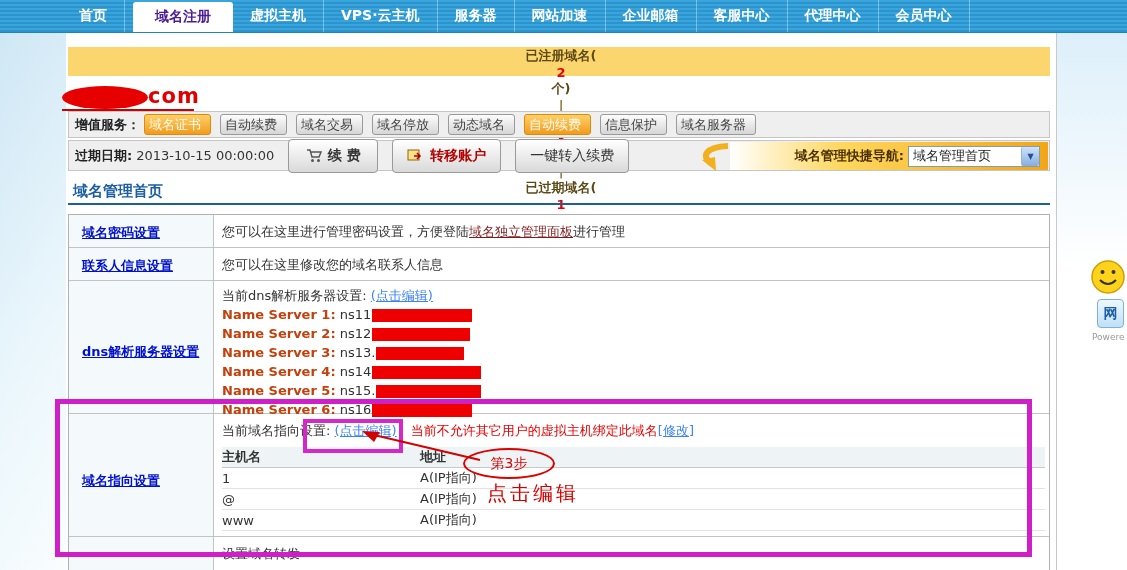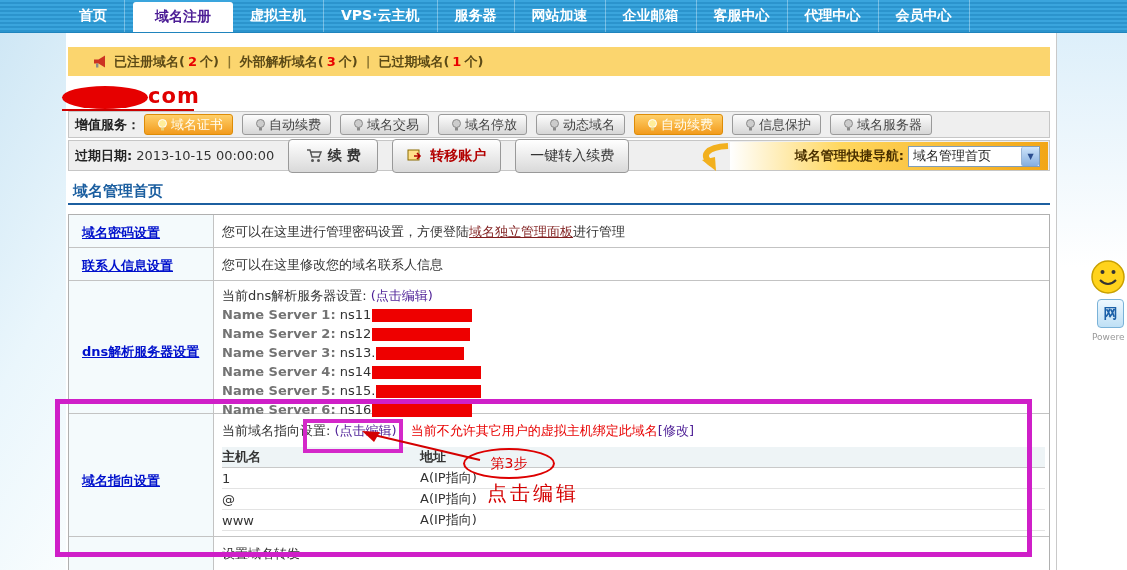--- a/index.html
+++ b/index.html
@@ -26,22 +26,22 @@
   }
   
   .left-strip{ position:absolute; left:0; top:33px; width:66px; height:537px;
     background:linear-gradient(120deg,#cfe7f5 0%,#eaf6fc 55%,#f9fdfe 100%); }
   .right-strip{ position:absolute; left:1057px; top:33px; width:70px; height:260px;
     background:linear-gradient(to bottom,#ddeffa,#ffffff 90%); }
   .content-right-border{ position:absolute; left:1056px; top:33px; width:1px; height:537px; background:#c9c9c9; }
   
   .notice{
     position:absolute; left:68px; top:47px; width:982px; height:29px;
-    background:#fbd56e; display:flex; align-items:center; padding-left:25px;
-    color:#5c4a16; font-weight:bold; font-size:13px;
+    background:#fbd56e; display:flex; align-items:center; padding-left:4px;
+    color:#5c4a16; font-weight:bold; font-size:13px;flex-direction:column;
   }
   .notice .num{ color:#e80000; padding:0 3px; }
   .notice .sep{ padding:0 8px; color:#8a7430; }
   .notice svg{ margin-right:6px; }
   
   .domain{
     position:absolute; left:62px; top:84px; width:132px; height:27px;
     border-bottom:2px solid #cc0000;
   }
   .domain .redact{
@@ -55,23 +55,23 @@
   
   .graybar{
     position:absolute; left:68px; background:#efefef; border:1px solid #c6c6c6;
     display:flex; align-items:center;
   }
   .services{ top:111px; width:982px; height:27px; padding-left:6px; }
   .expiry{ top:140px; width:982px; height:31px; padding-left:6px; }
   .rowlabel{ font-weight:bold; color:#222; margin-right:4px; white-space:nowrap; }
   .svc-btn{
     display:inline-flex; align-items:center; height:21px; margin-right:9px;
-    padding:0 9px 0 12px; border:1px solid #9a9a9a; border-radius:3px;
+    padding:0 9px 0 4px; border:1px solid #9a9a9a; border-radius:3px;
     background:linear-gradient(to bottom,#fdfdfd,#d6d6d6);
-    color:#444; font-size:13px; cursor:pointer; white-space:nowrap;
+    color:#444; font-size:13px; cursor:pointer; white-space:nowrap;flex-direction:column;
   }
   .svc-btn.hl{
     background:linear-gradient(to bottom,#ffd06a,#f29b1d);
     border-color:#dd8c07; color:#fffdf0;
   }
   .svc-btn svg{ margin-right:3px; }
   .exp-date{ color:#333; margin-right:14px; white-space:nowrap; }
   .act-btn{
     display:inline-flex; align-items:center; justify-content:center; height:24px;
     margin-right:14px; padding:16px 14px; border:1px solid #999; border-radius:4px;
@@ -107,26 +107,26 @@
     border:1px solid #b0b0b0; background:#fff;
   }
   .trow{ display:flex; border-bottom:1px solid #c3c3c3; }
   .trow:last-child{ border-bottom:none; }
   .tleft{
     width:145px; min-width:145px; background:#f4fafc; border-right:1px solid #c3c3c3;
     padding:9px 4px 0 13px;
   }
   .tright{ flex:1; padding:8px 0 0 8px; }
   .blue-link{ color:#0011cc; font-weight:bold; text-decoration:underline; cursor:pointer; white-space:nowrap; }
-  .plain-link{ color:#4c1d95; cursor:pointer; }
+  .plain-link{ color:#3b82f6; text-decoration:underline; cursor:pointer; }
   .dark-link{ color:#7f1d1d; text-decoration:underline; cursor:pointer; }
   .r-password{ height:33px; } .r-contact{ height:33px; }
   .r-dns{ height:133px; } .r-pointing{ height:123px; } .r-forward{ height:60px; }
   .nsline{ line-height:19px; white-space:nowrap; }
-  .nsline b{ color:#737373; }
+  .nsline b{ color:#c2410c; }
   .redbar{ display:inline-block; height:13px; background:#ee0000; vertical-align:middle; margin-left:1px; }
   .restrict{ color:#e80000; margin-left:10px; }
   
   .inner-table{ width:823px; margin-top:7px; font-size:13px; }
   .irow{ display:flex; height:21px; align-items:center; border-bottom:1px solid #e3e3e3; }
   .irow.head{ background:#eef4f6; font-weight:bold; border-bottom:1px solid #c9c9c9; }
   .c-host{ width:198px; } .c-type{ width:238px; } .c-addr{ flex:1; }
   .addr-bar{ width:84px; height:13px; background:#ee0000; }
   
   .anno-bigbox{

